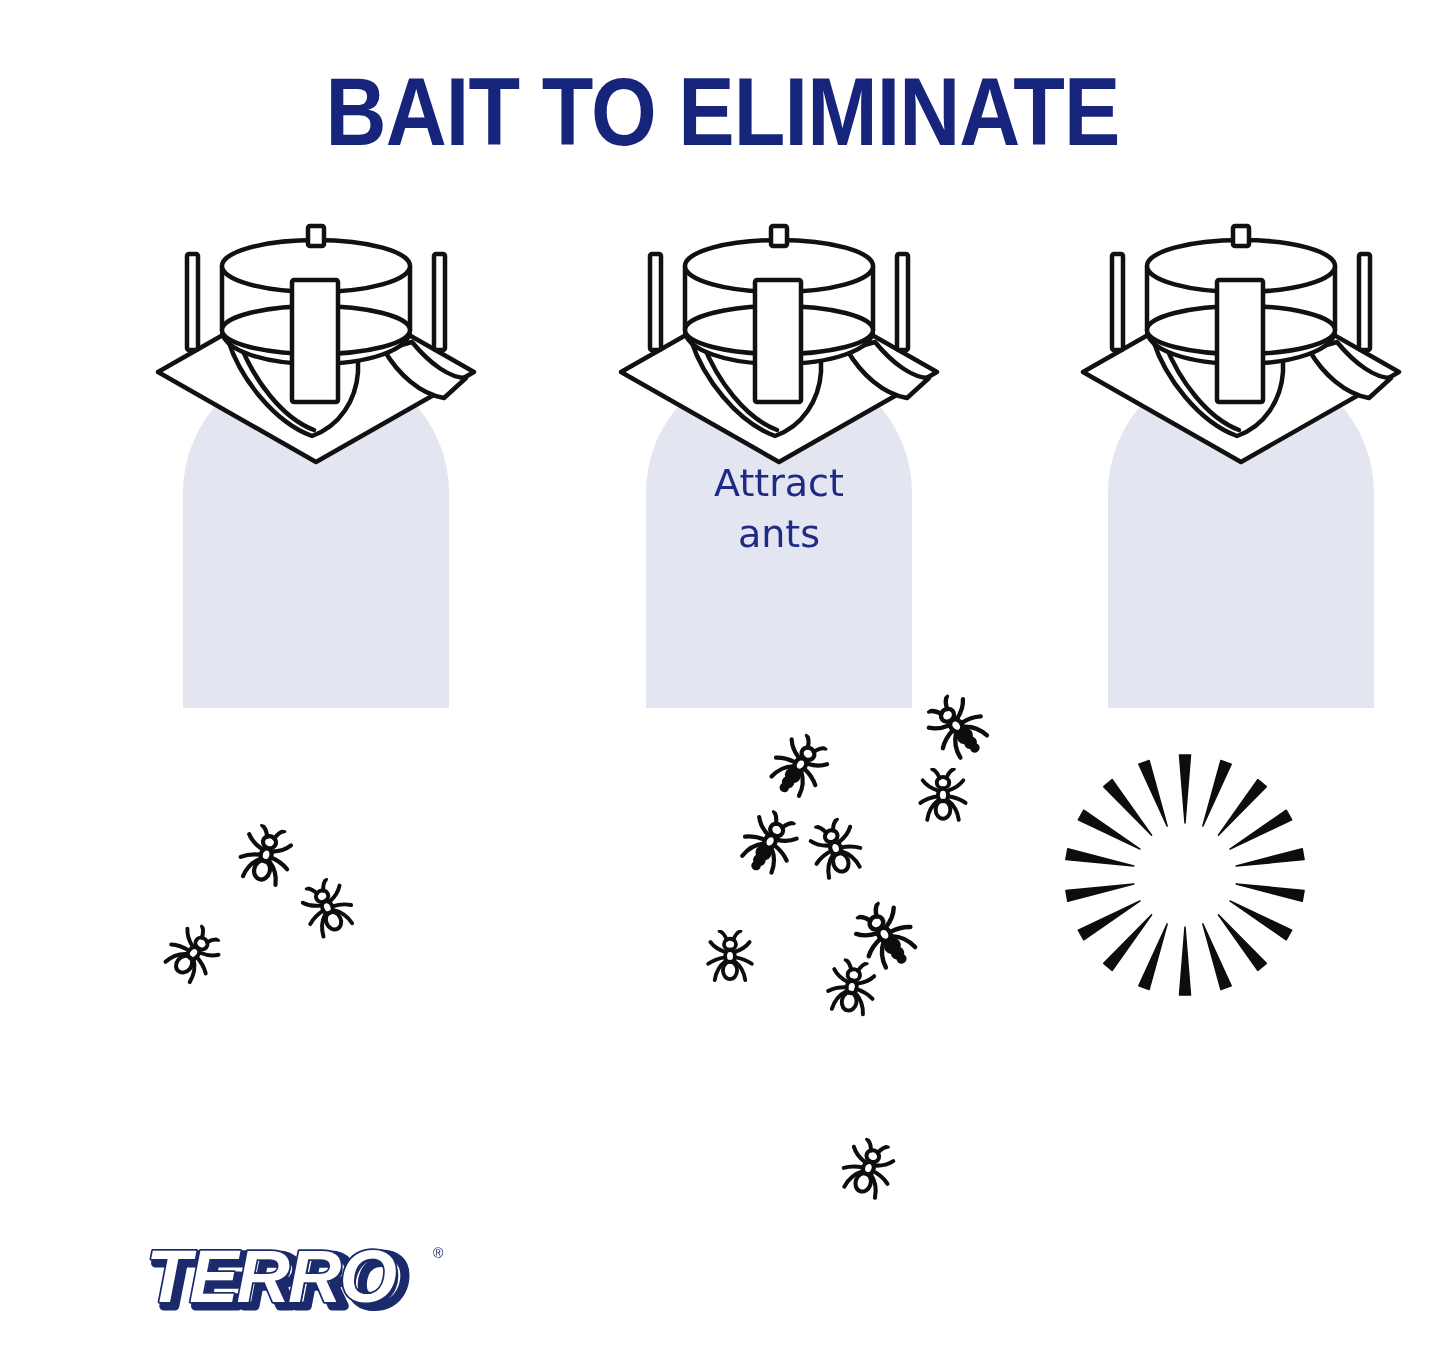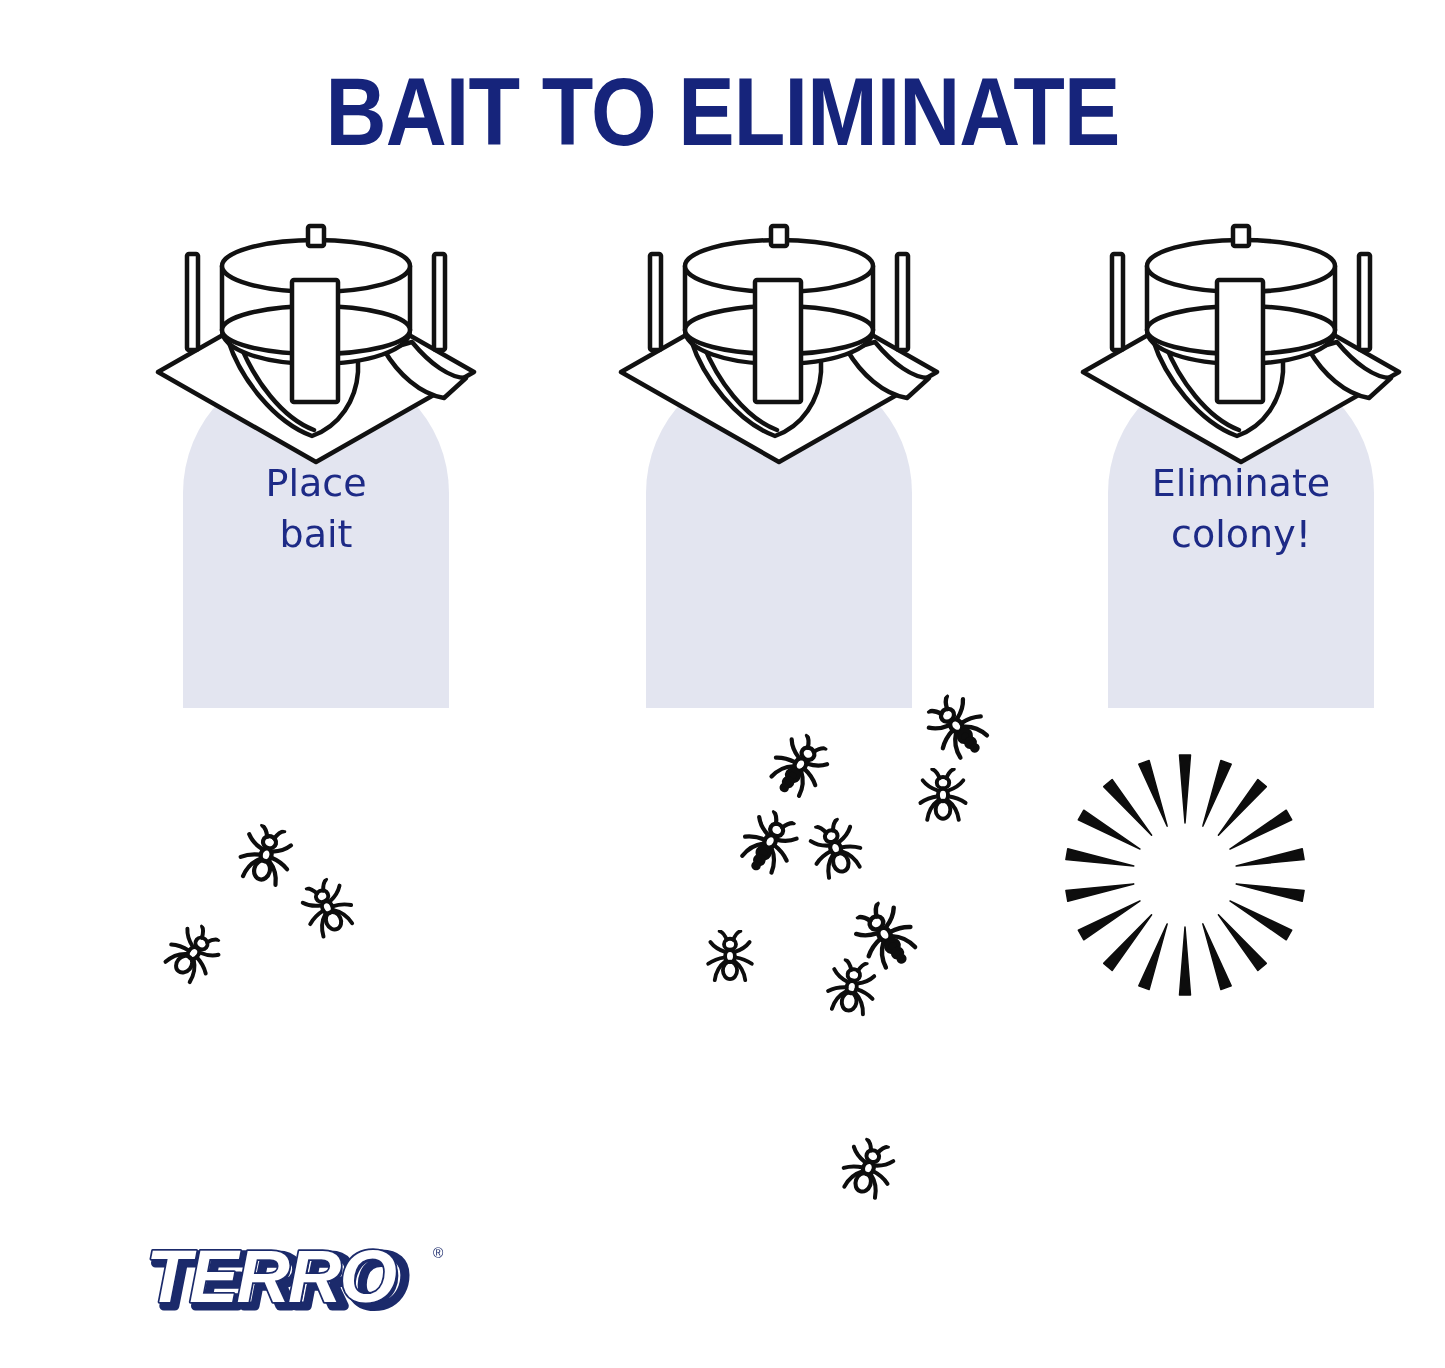--- a/index.html
+++ b/index.html
@@ -128,38 +128,36 @@
 <body>
 
 <div id="stage">
 
   <div class="title">BAIT TO ELIMINATE</div>
 
   <div class="panel panel-1">
     <div class="arch"></div>
     <div class="panel-text">
       <span class="step-num">1</span>
-      <span class="step-label">Place
-bait</span>
     </div>
   </div>
 
   <div class="panel panel-2">
     <div class="arch"></div>
     <div class="panel-text">
       <span class="step-num">2</span>
+      <span class="step-label">Attract
+ants</span>
     </div>
   </div>
 
   <div class="panel panel-3">
     <div class="arch"></div>
     <div class="panel-text">
       <span class="step-num">3</span>
-      <span class="step-label">Eliminate
-colony!</span>
     </div>
   </div>
 
   <div id="stations">
       <div class="station" style="left: 144px;">
   <svg width="344" height="258" viewBox="0 0 344 258" xmlns="http://www.w3.org/2000/svg">
     <g fill="#ffffff" stroke="#111111" stroke-width="4.5" stroke-linejoin="round" stroke-linecap="round">
 
       <path d="M172 60 L330 150 L172 240 L14 150 Z"></path>
 

